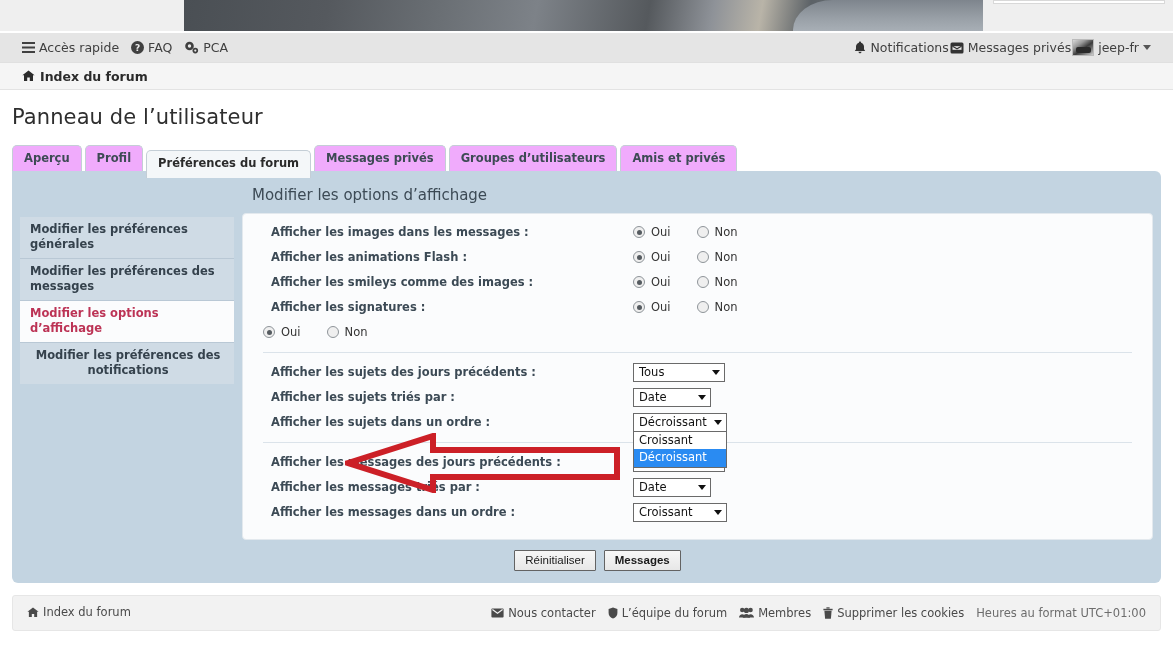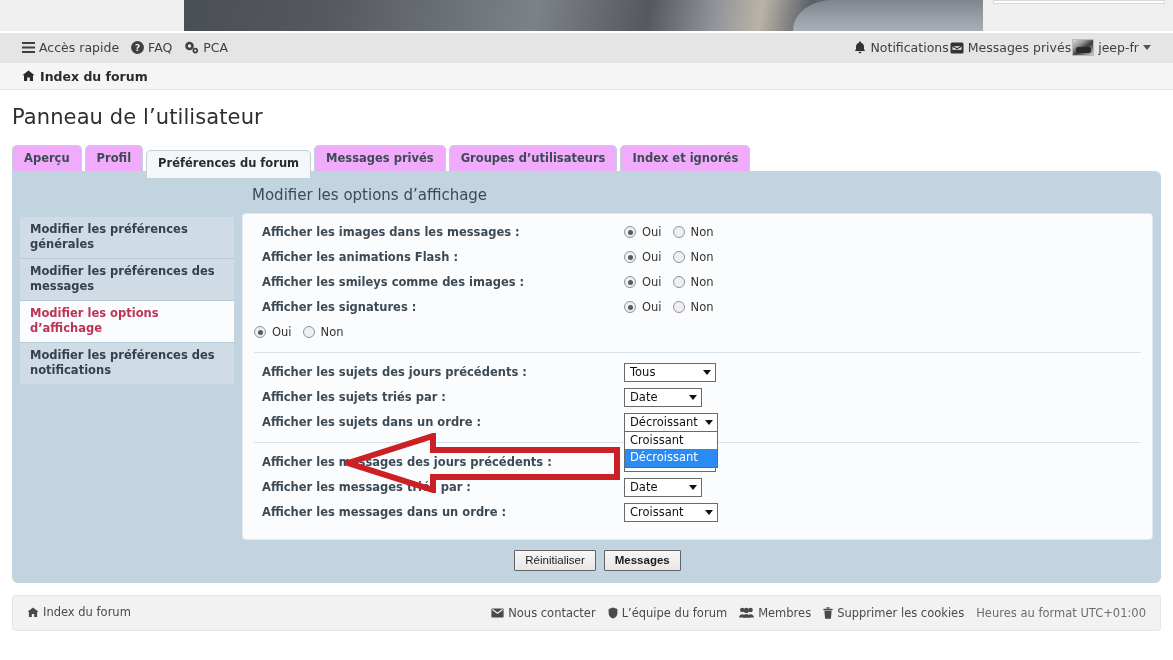--- a/index.html
+++ b/index.html
@@ -168,37 +168,37 @@
     font-size: 11.5px;
     font-weight: bold;
     color: #35424d;
     line-height: 1.35;
     cursor: pointer;
   }
   .side-item.active {
     background: #fbfcfd;
     color: #bc3355;
   }
-  .side-item.last { border-bottom: none; }
+  .side-item.last { border-bottom: none; text-align: center; }
 
   
   .panel {
     flex: 1;
     margin-left: 8px;
   }
   .panel-head {
     font-size: 15px;
     color: #3c4a55;
     padding: 7px 2px 9px 10px;
   }
   .panel-body {
     background: #fbfcfd;
     border: 1px solid #e3e9ee;
     border-radius: 4px;
-    padding: 6px 11px 14px;
+    padding: 6px 20px 14px;
   }
   .frow {
     display: flex;
     align-items: center;
     min-height: 25px;
     padding: 2px 0;
   }
   .flabel {
     font-size: 11.5px;
     font-weight: bold;
@@ -207,21 +207,21 @@
     padding-left: 8px;
   }
   .fctrl { display: flex; align-items: center; }
   .hr {
     border: none;
     border-top: 1px solid #dbe3ea;
     margin: 7px 0 7px;
   }
 
   
-  .radio-group { display: flex; gap: 11px; }
+  .radio-group { display: flex; gap: 26px; }
   .radio-opt { display: flex; align-items: center; gap: 6px; font-size: 11.5px; color: #333; cursor: pointer; }
   .rd {
     width: 12px; height: 12px; border-radius: 50%;
     border: 1px solid #8e9499;
     background: #efefef;
     display: inline-block;
     position: relative;
   }
   .rd.on::after {
     content: ""; position: absolute;
@@ -422,21 +422,21 @@
 </div>
 
 <h1 class="page-title">Panneau de l’utilisateur</h1>
 
 <div class="tabs">
   <div class="tab">Aperçu</div>
   <div class="tab">Profil</div>
   <div class="tab active">Préférences du forum</div>
   <div class="tab">Messages privés</div>
   <div class="tab">Groupes d’utilisateurs</div>
-  <div class="tab">Index et ignorés</div>
+  <div class="tab">Amis et privés</div>
 </div>
 
 <div class="wrap">
   <div class="layout">
 
     <div class="sidebar">
       <div class="side-item">Modifier les préférences générales</div>
       <div class="side-item">Modifier les préférences des messages</div>
       <div class="side-item active">Modifier les options d’affichage</div>
       <div class="side-item last">Modifier les préférences des notifications</div>

